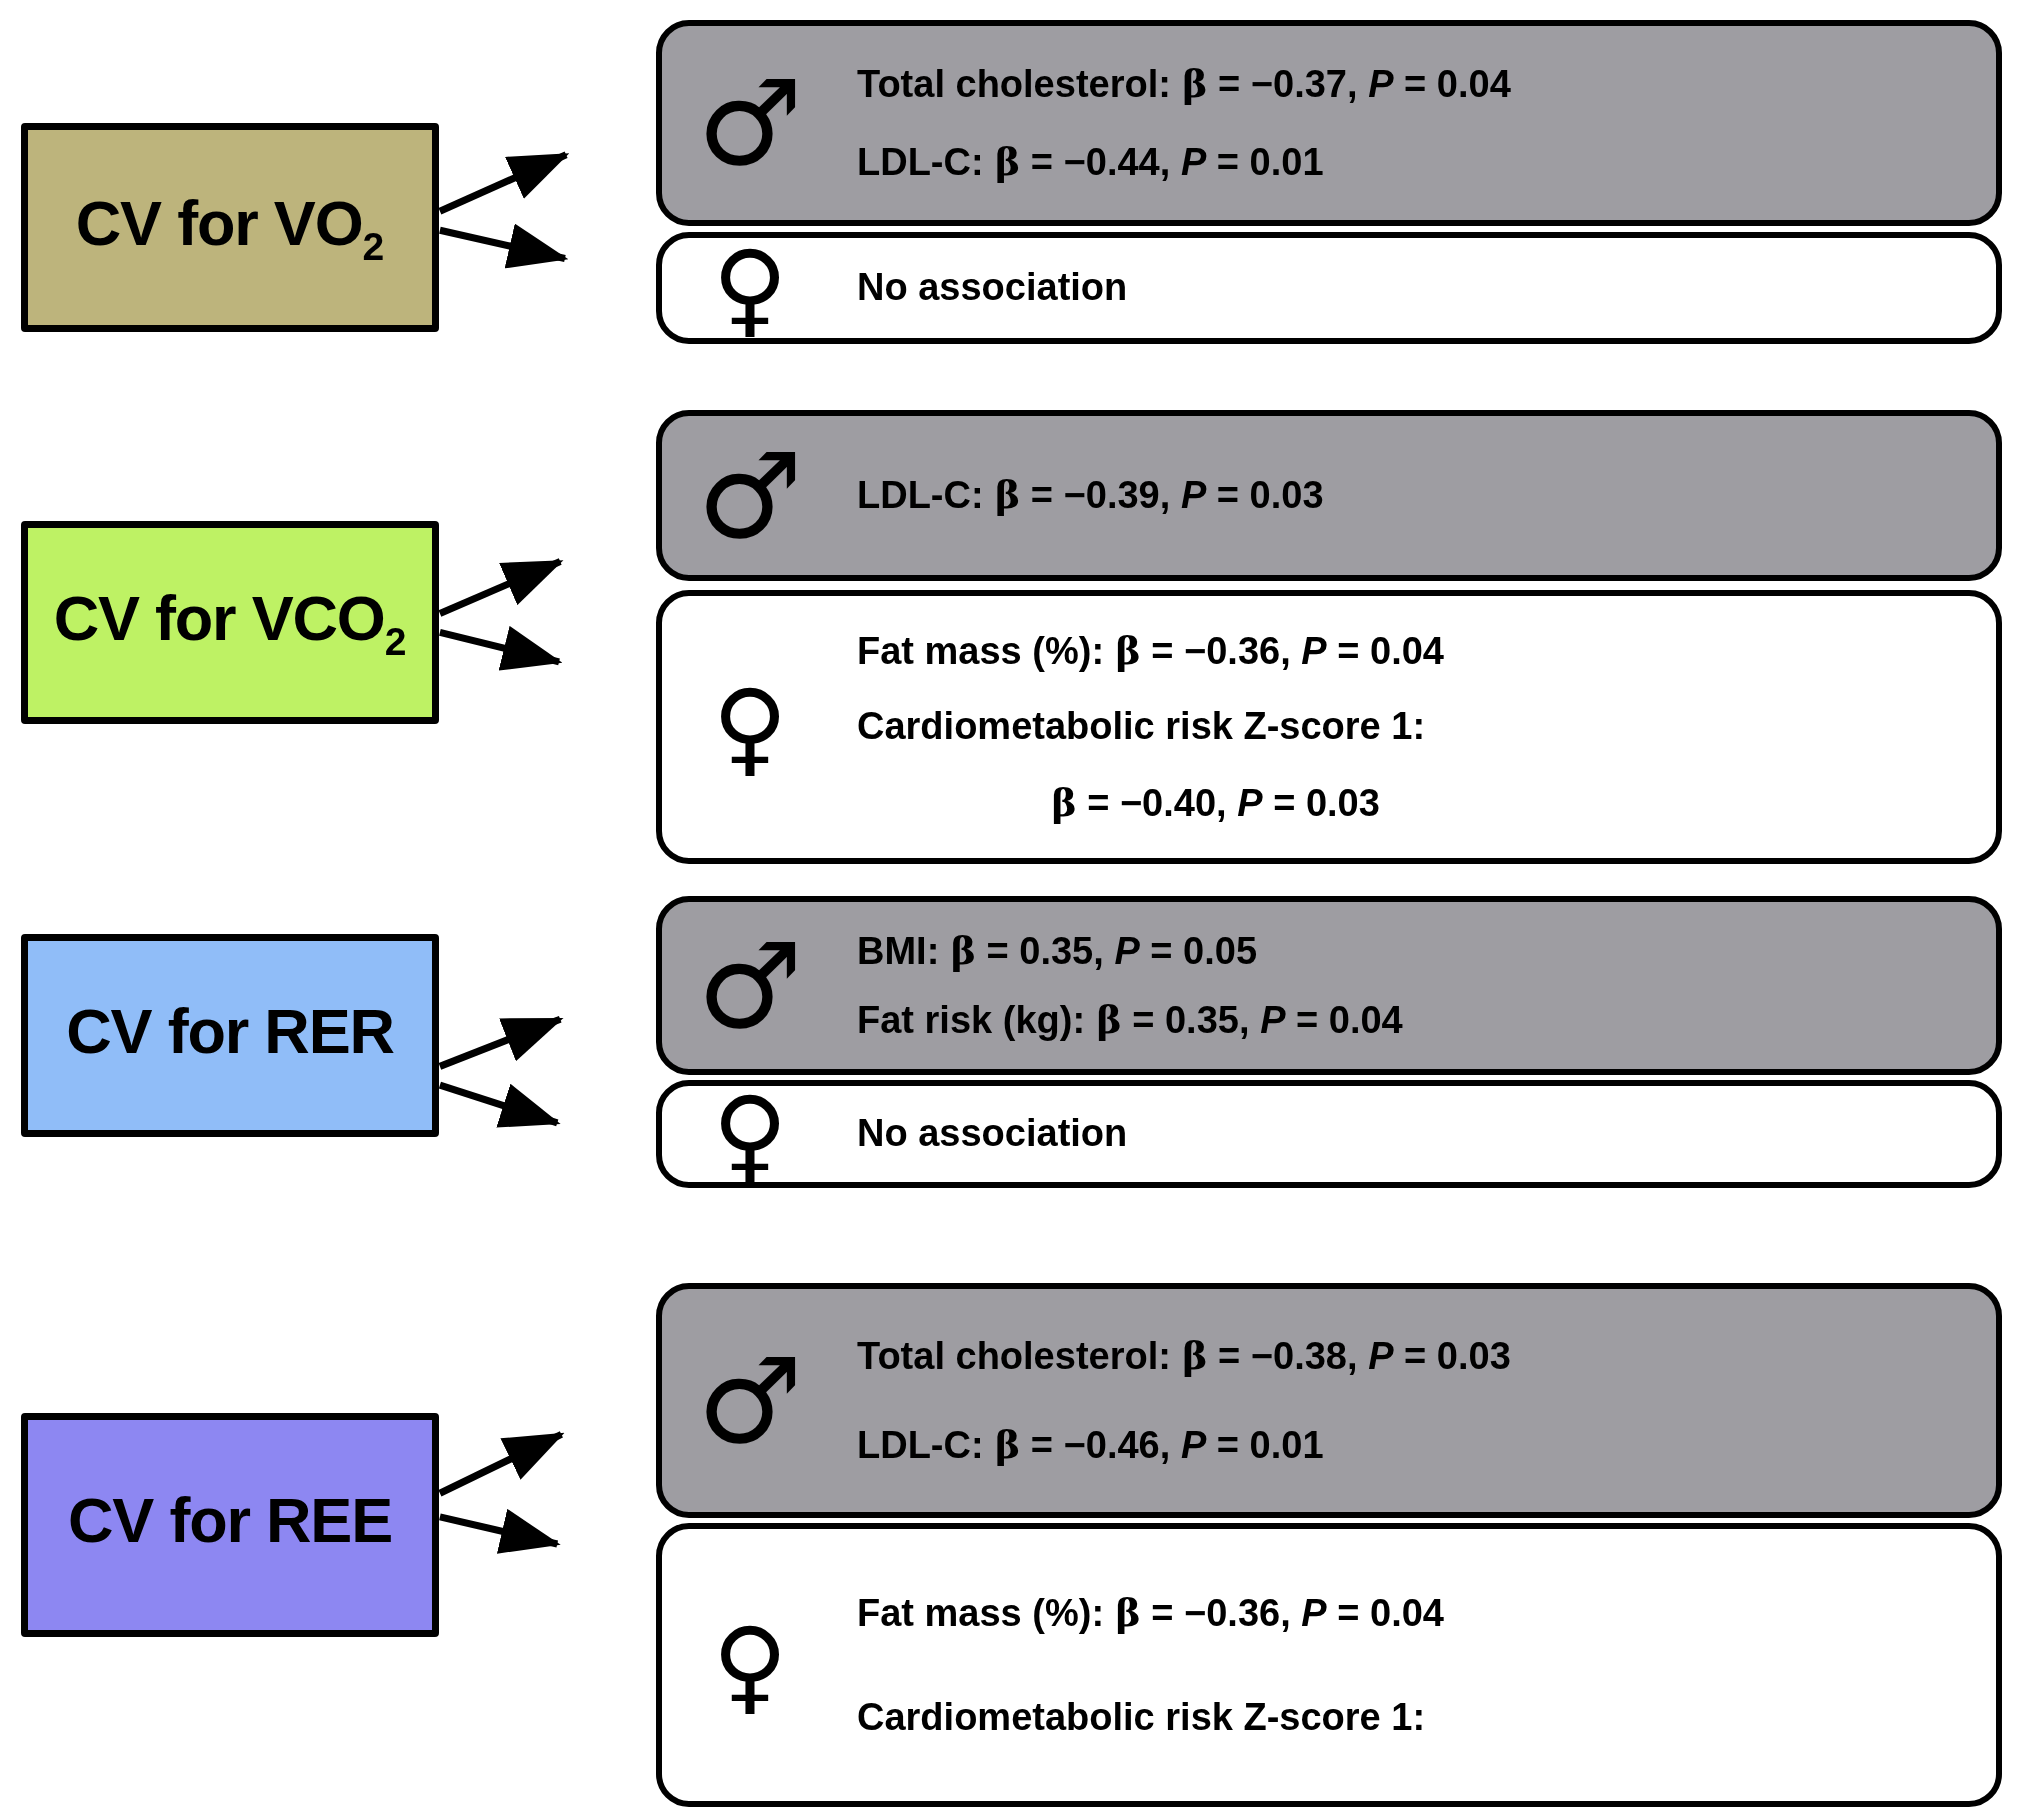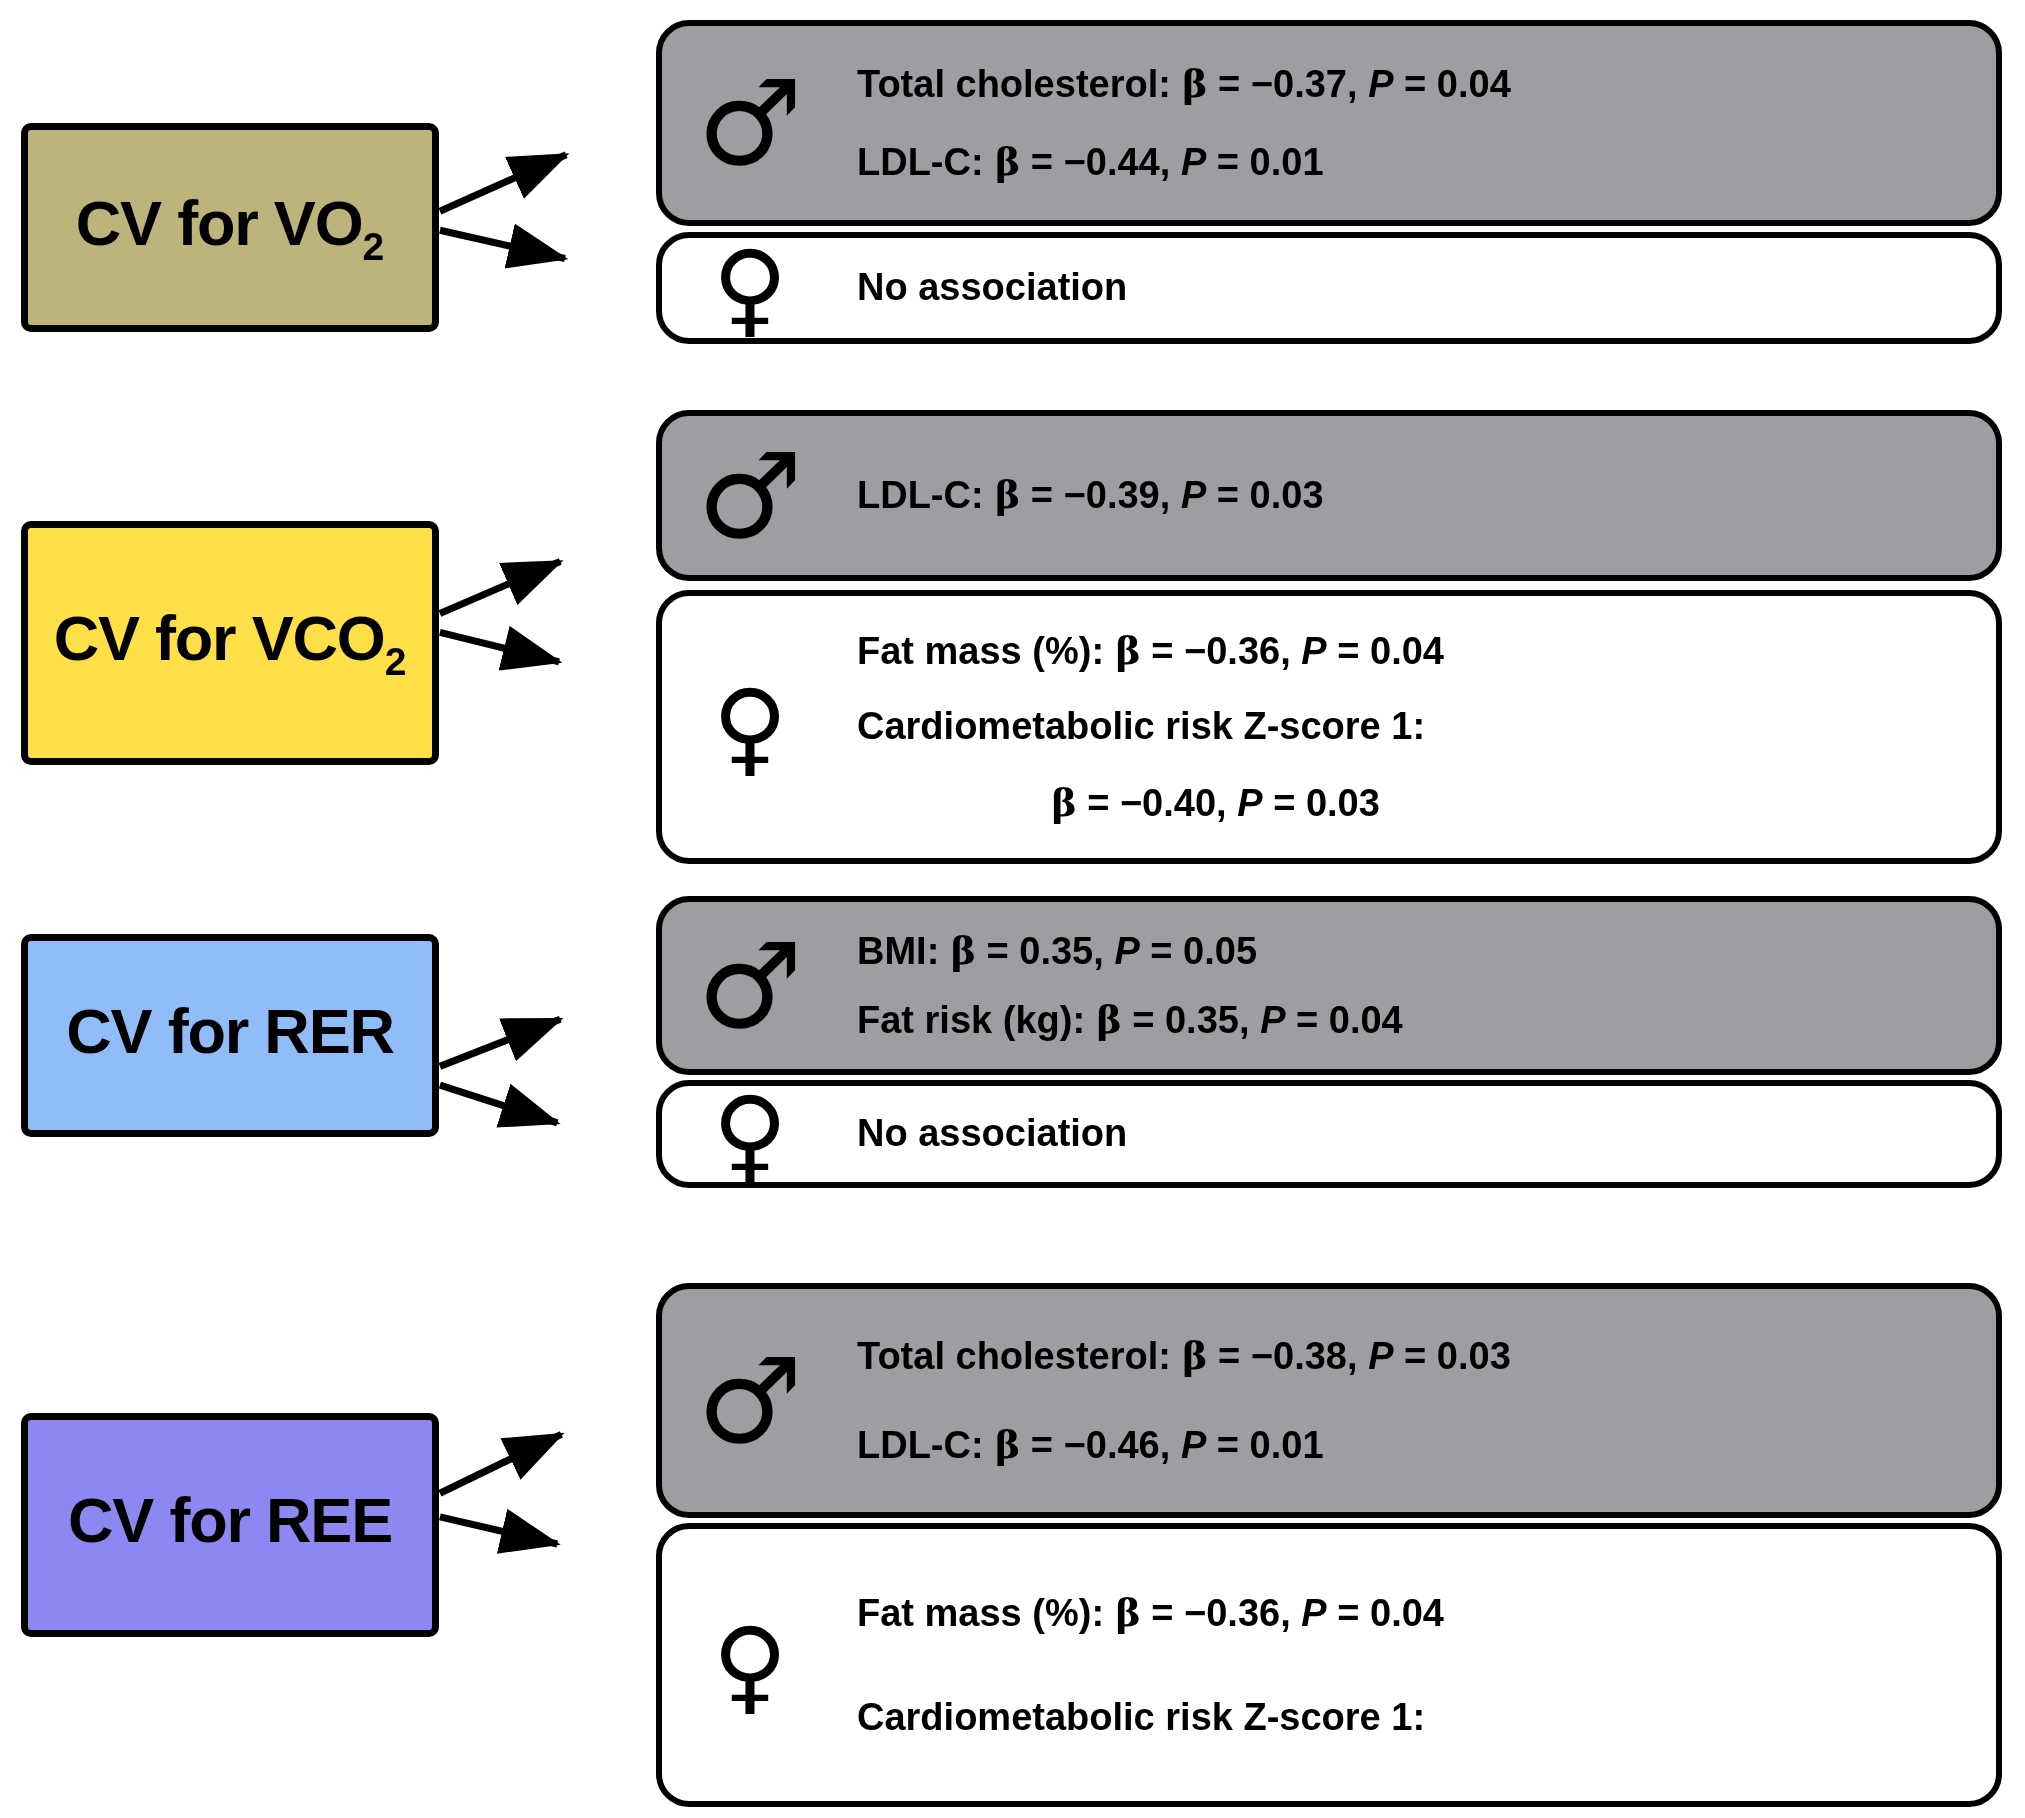--- a/index.html
+++ b/index.html
@@ -3,21 +3,21 @@
 <meta charset="utf-8">
 <style>
   html,body{margin:0;padding:0;}
   body{
     width:2025px;height:1819px;position:relative;background:#ffffff;
     font-family:"Liberation Sans", sans-serif;overflow:hidden;
   }
   
   .srcbox{
     position:absolute;left:21px;width:418px;box-sizing:border-box;
-    border:7.7px solid #000;border-radius:10px;
+    border:7.7px solid #000;border-radius:4px;
     display:flex;align-items:center;justify-content:center;text-align:right;
   }
   .srclabel{
     font-weight:bold;font-size:63px;color:#000;letter-spacing:-1.2px;white-space:nowrap;
   }
   .lab-sub{font-size:0.62em;vertical-align:-0.38em;letter-spacing:0;}
   
   .rbox{
     position:absolute;left:656px;width:1346px;box-sizing:border-box;
     border:6.5px solid #000;border-radius:33px;
@@ -58,21 +58,21 @@
   <line x1="746" y1="1072" x2="948" y2="1122" stroke="#000" stroke-width="12" marker-end="url(#ah)"></line>
   <line x1="746" y1="1808" x2="950" y2="1728" stroke="#000" stroke-width="12" marker-end="url(#ah)"></line>
   <line x1="746" y1="1840" x2="945" y2="1904" stroke="#000" stroke-width="12" marker-end="url(#ah)"></line>
   <line x1="746" y1="2532" x2="952" y2="2432" stroke="#000" stroke-width="12" marker-end="url(#ah)"></line>
   <line x1="746" y1="2572" x2="945" y2="2618" stroke="#000" stroke-width="12" marker-end="url(#ah)"></line>
 </svg>
 
 <div class="srcbox" style="top:123px;height:209px;background:#BDB47C">
   <span class="srclabel"><span>CV for VO</span><span class="lab-sub">2</span></span>
 </div>
-<div class="srcbox" style="top:521px;height:244px;background:#fde047">
+<div class="srcbox" style="top:521px;height:203px;background:#bef264">
   <span class="srclabel"><span>CV for VCO</span><span class="lab-sub">2</span></span>
 </div>
 <div class="srcbox" style="top:934px;height:203px;background:#90BDF8">
   <span class="srclabel"><span>CV for RER</span><span class="lab-sub"></span></span>
 </div>
 <div class="srcbox" style="top:1413px;height:224px;background:#8D87F2">
   <span class="srclabel"><span>CV for REE</span><span class="lab-sub"></span></span>
 </div>
 
 <div class="rbox gray" style="top:20px;height:206px">

